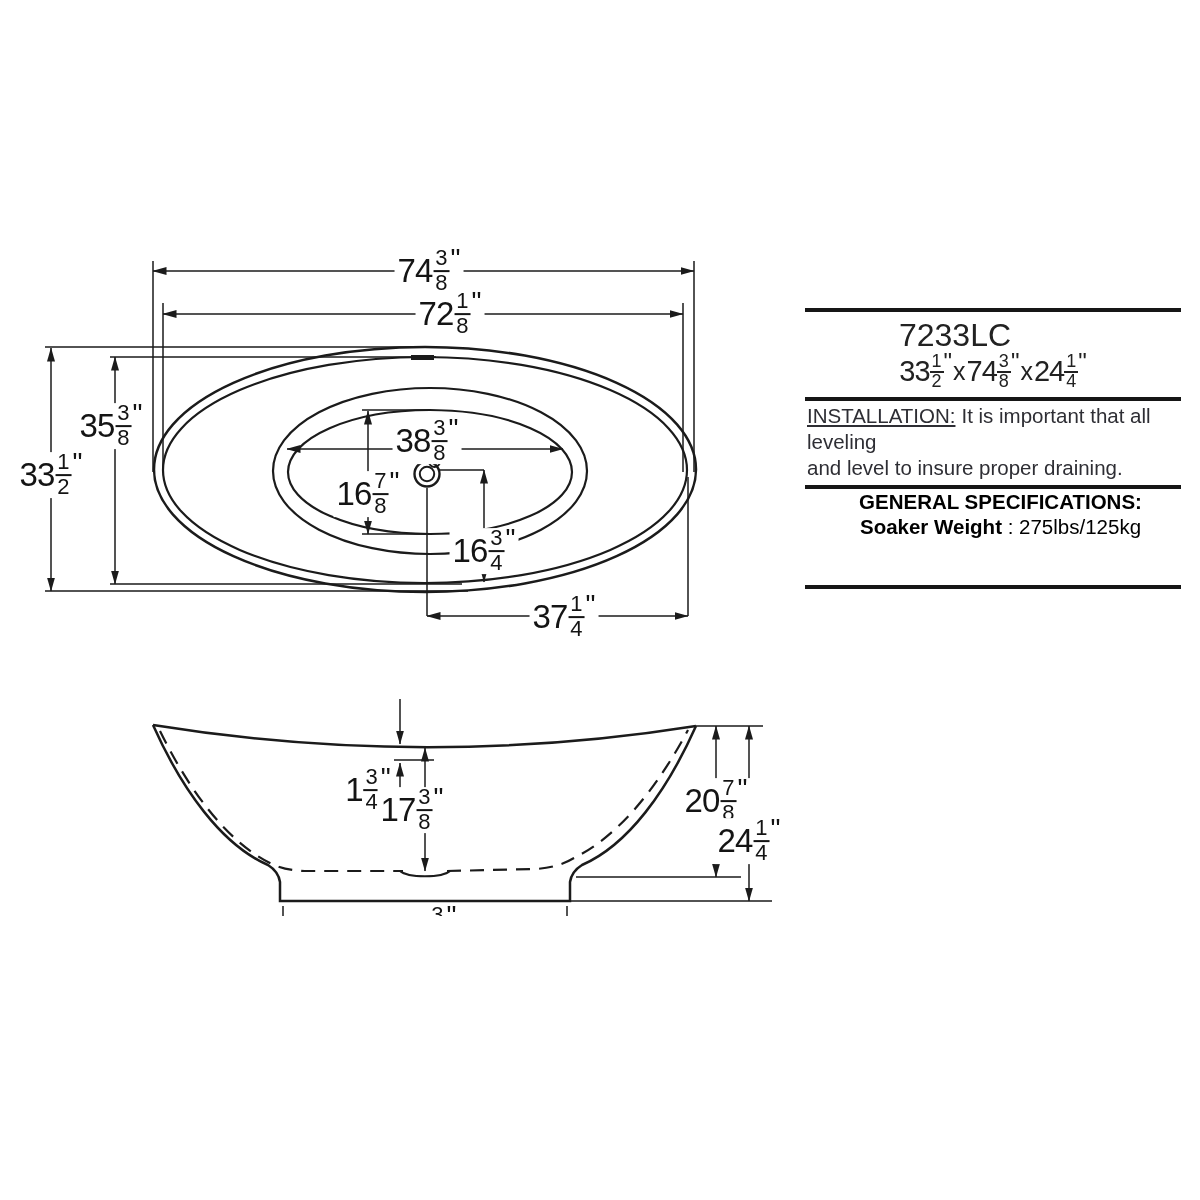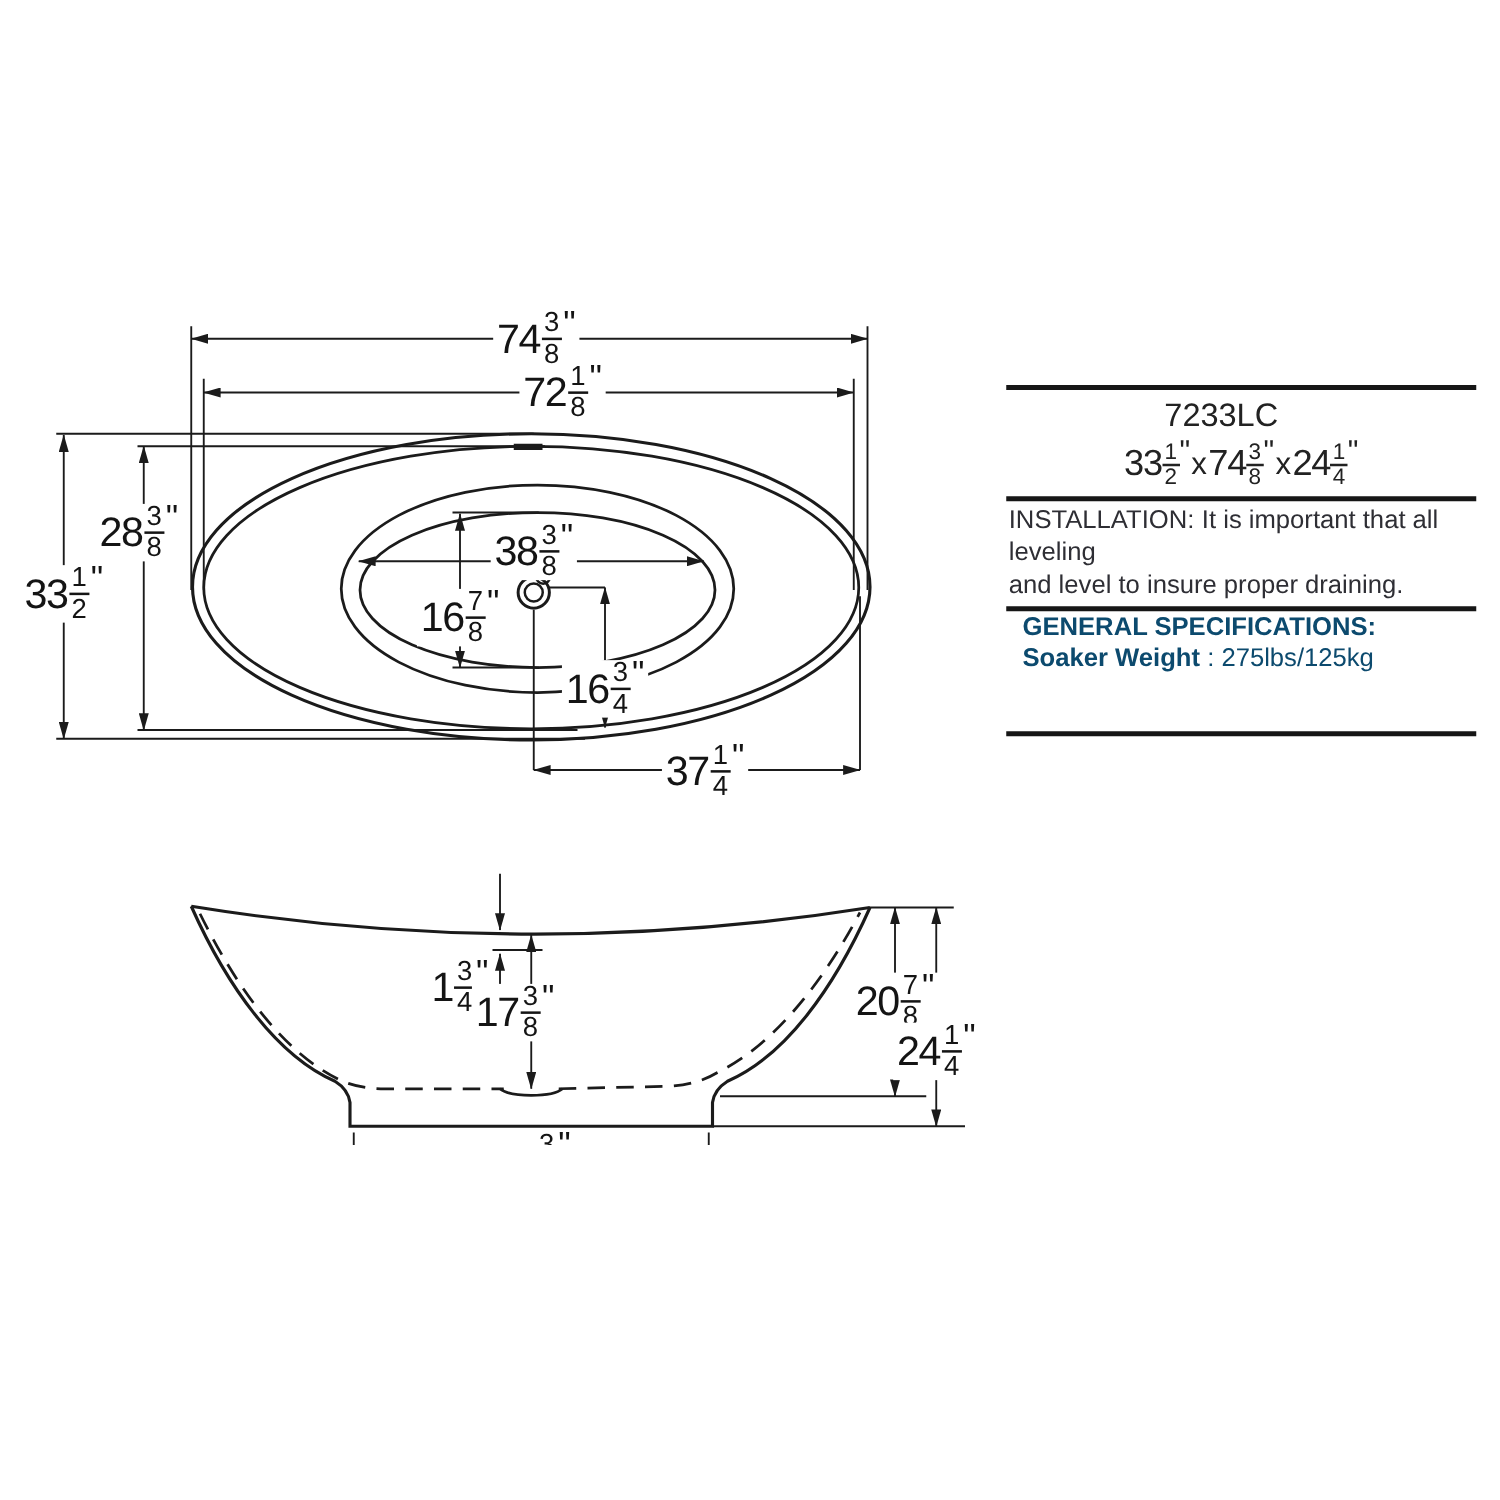--- a/index.html
+++ b/index.html
@@ -12,32 +12,32 @@
           background:#fff;padding:0 3px;white-space:nowrap;line-height:1;color:#141414;}
   .dimlab .w{font-size:33px;letter-spacing:-1px;}
   .dimlab .fr{display:inline-flex;flex-direction:column;align-items:center;font-size:22px;
               line-height:.95;margin-left:1px;}
   .dimlab .n{border-bottom:2.5px solid #141414;padding:0 2px 1px 2px;}
   .dimlab .d{padding-top:1px;}
   .dimlab .u{font-size:28px;line-height:.75;align-self:flex-start;margin-left:1px;}
 
   
   .ibox-rule{position:absolute;left:805px;width:376px;height:4px;background:#161616;}
-  .ibox-title{position:absolute;left:789px;width:376px;text-align:center;font-size:26px;color:#222;}
+  .ibox-title{position:absolute;left:767px;width:376px;text-align:center;font-size:32px;color:#222;}
   .ibox-size{position:absolute;left:805px;width:376px;display:flex;justify-content:center;}
   .ibox-size .dimlab2{display:inline-flex;align-items:center;line-height:1;color:#222;}
   .ibox-size .w{font-size:29px;letter-spacing:-1px;}
   .ibox-size .fr{display:inline-flex;flex-direction:column;align-items:center;font-size:18px;line-height:.95;}
   .ibox-size .n{border-bottom:2.2px solid #222;padding:0 2px 1px 2px;}
   .ibox-size .u{font-size:24px;line-height:.75;align-self:flex-start;}
   .ibox-size .sep{font-size:25px;margin:0 1px;}
 
   .inst{position:absolute;left:807px;width:378px;font-size:20.5px;line-height:26px;color:#2e2e34;}
-  .inst .lbl{margin-right:6px;}
-  .specs{position:absolute;left:818px;width:365px;font-size:20.5px;line-height:24.5px;color:#0c4a6e;}
+  .inst .lbl{text-decoration:underline;margin-right:6px;}
+  .specs{position:absolute;left:818px;width:365px;font-size:20.5px;line-height:24.5px;color:#000000;text-align:center;}
   .specs .b{font-weight:700;}
 </style>
 </head>
 <body>
 
 <div class="page">
 
   <svg width="1200" height="1200" viewBox="0 0 1200 1200">
     <defs>
       <marker id="arr" viewBox="0 0 14 8" refX="13.5" refY="4" markerWidth="14" markerHeight="8" orient="auto-start-reverse" markerUnits="userSpaceOnUse">
@@ -129,21 +129,21 @@
     </div>
   <div class="dimlab" style="left:51px;top:475px">
       <span class="w">33</span>
       <span class="fr">
         <span class="n">1</span>
         <span class="d">2</span>
       </span>
       <span class="u">"</span>
     </div>
   <div class="dimlab" style="left:111px;top:426px">
-      <span class="w">28</span>
+      <span class="w">35</span>
       <span class="fr">
         <span class="n">3</span>
         <span class="d">8</span>
       </span>
       <span class="u">"</span>
     </div>
   <div class="dimlab" style="left:427px;top:441px">
       <span class="w">38</span>
       <span class="fr">
         <span class="n">3</span>

